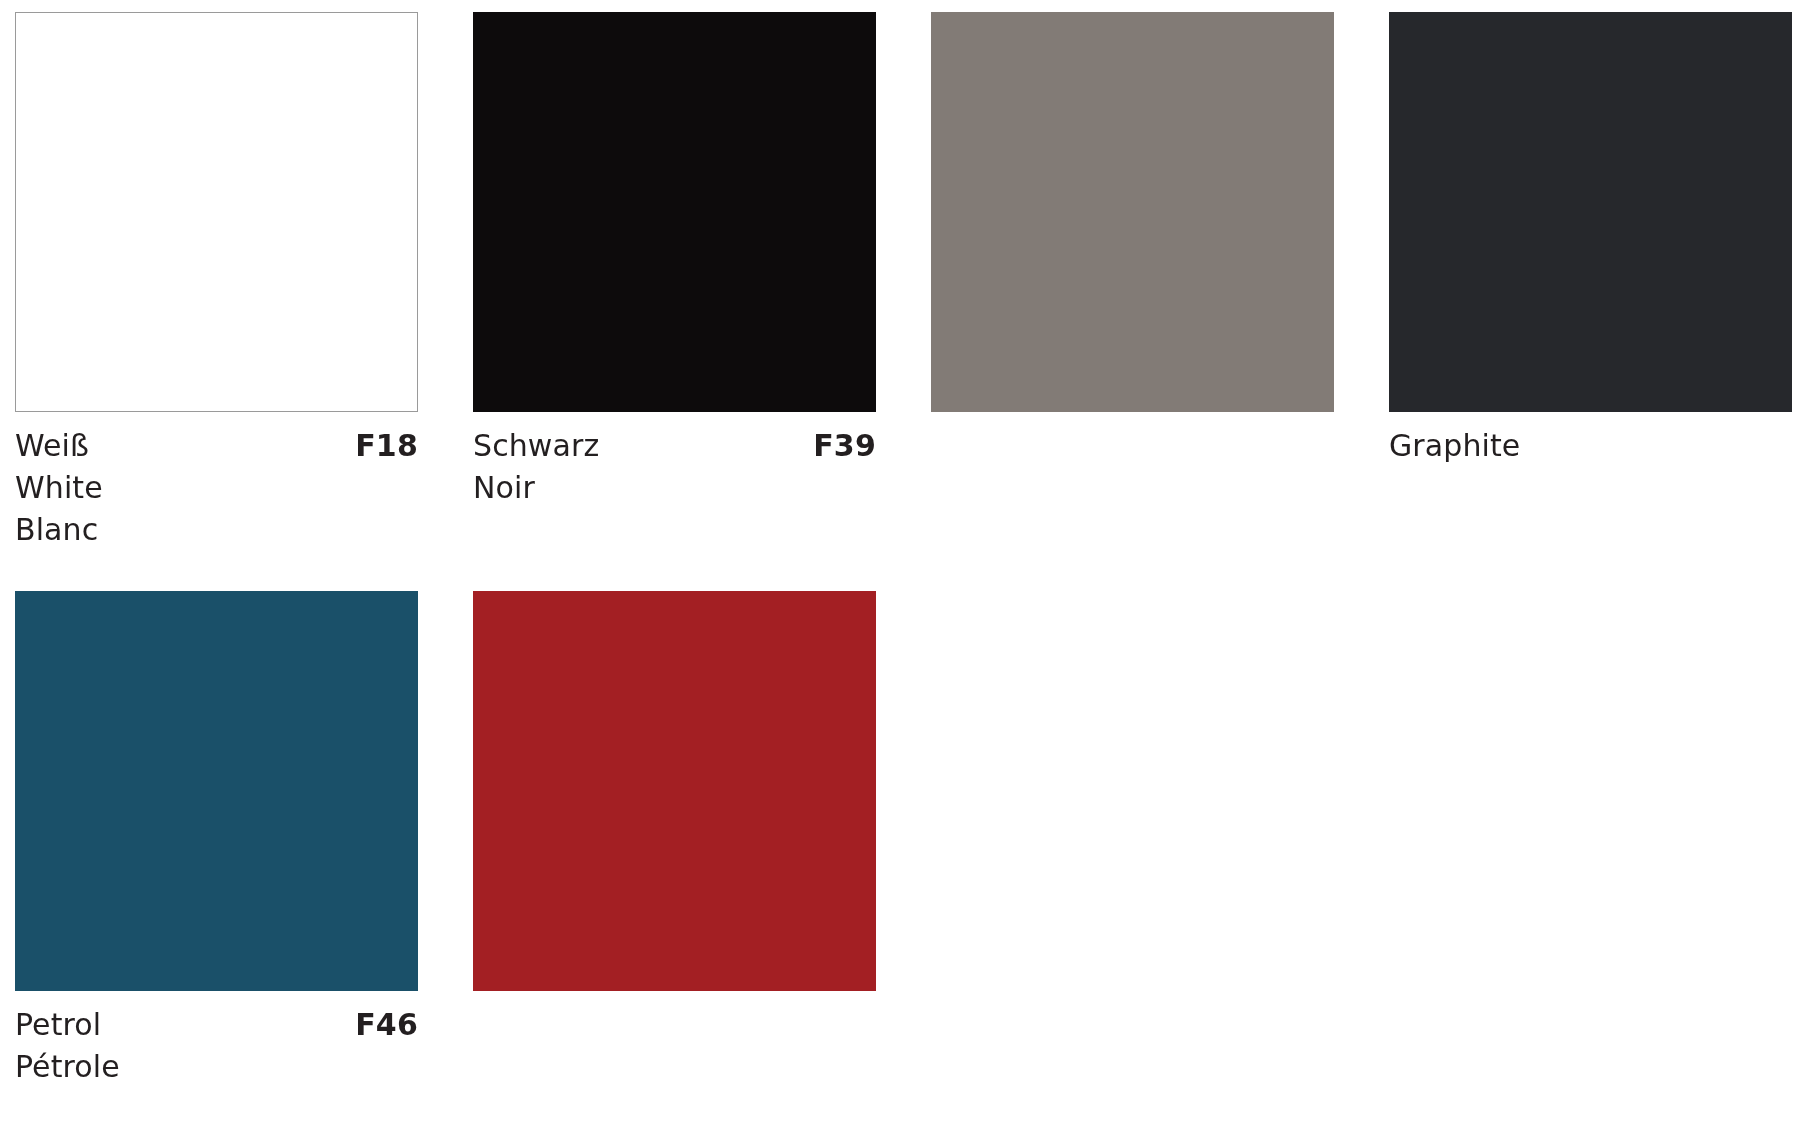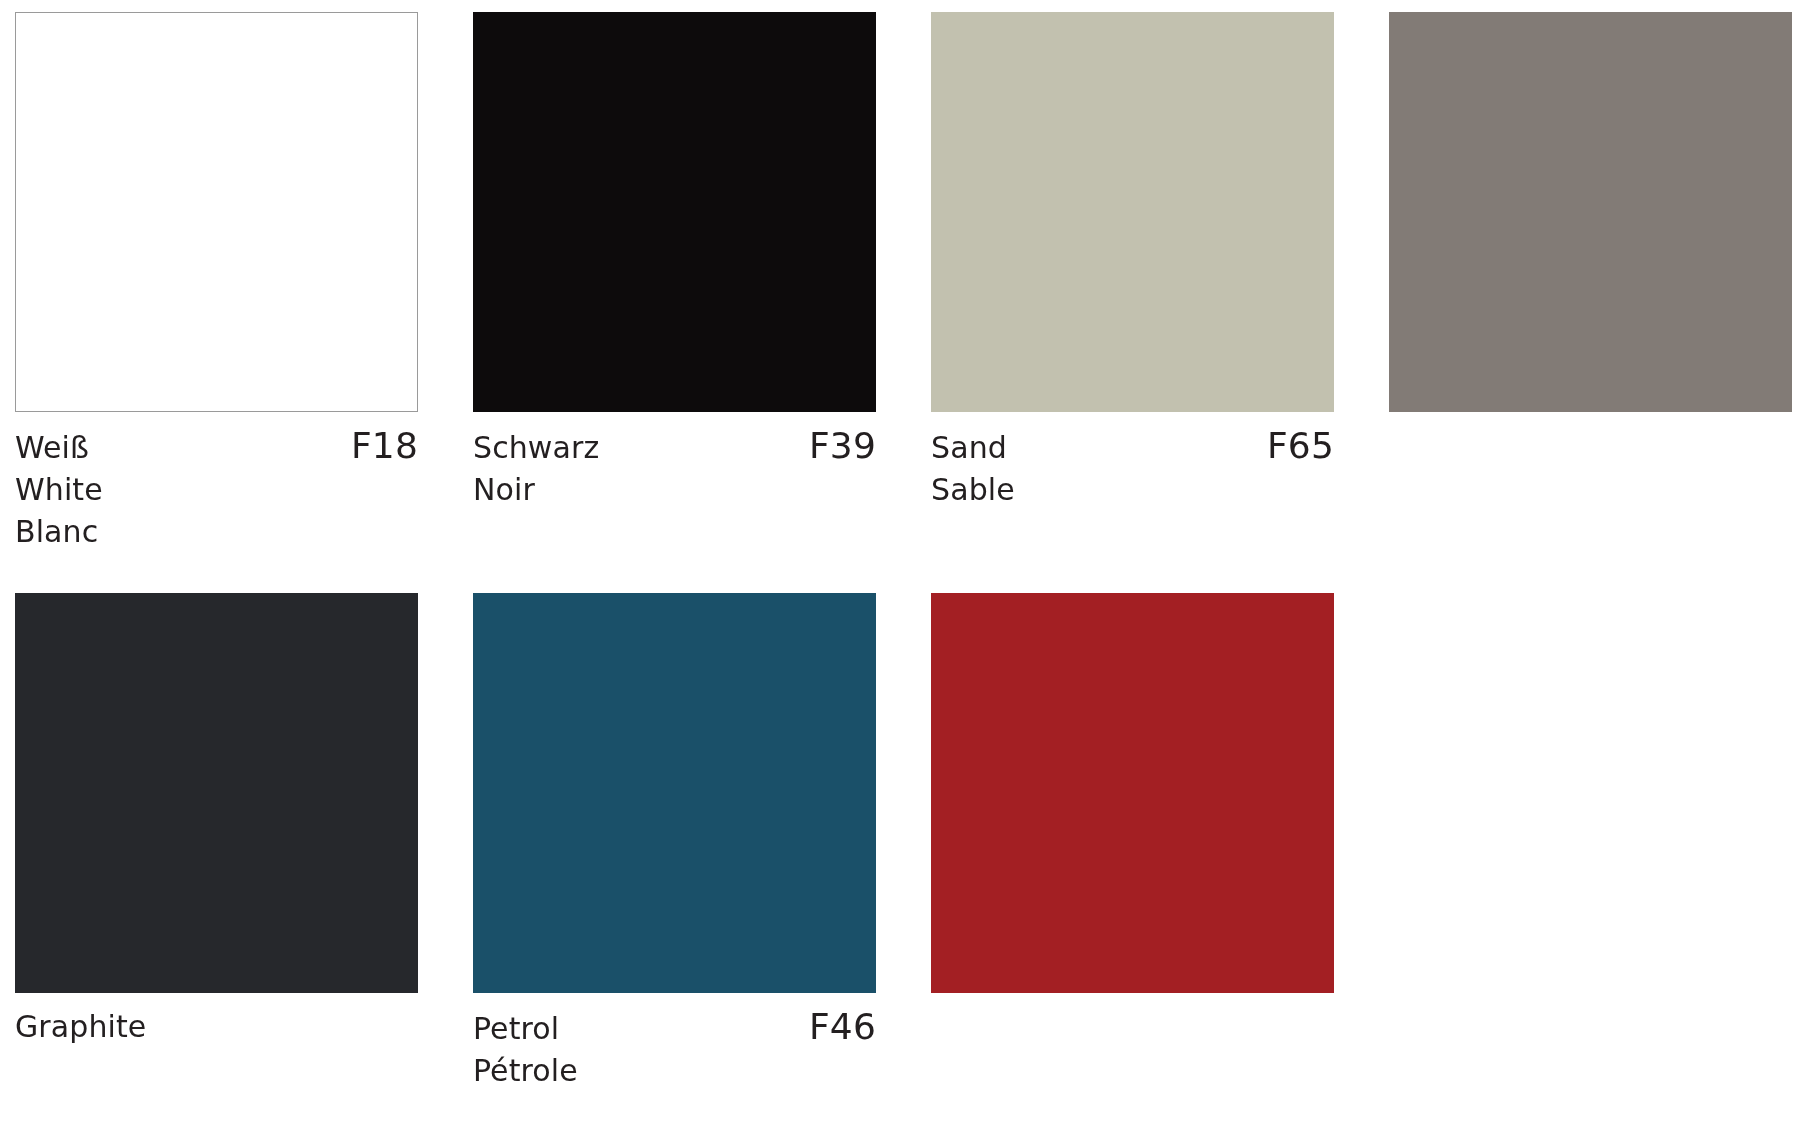--- a/index.html
+++ b/index.html
@@ -60,22 +60,22 @@
   }
 
   .caption-line.first-row {
     position: relative;
     display: flex;
     justify-content: space-between;
     align-items: baseline;
   }
 
   .swatch-code {
-    font-weight: normal;
-    font-size: 36px;
+    font-weight: bold;
+    font-size: 30px;
     color: #231f20;
     letter-spacing: 0.2px;
   }
 </style>
 </head>
 <body>
 
 <div id="swatch-sheet">
   <div class="swatch-grid">
       <div class="swatch-cell">
@@ -93,30 +93,20 @@
         <div class="swatch-chip" style="background: rgb(13, 11, 12);"></div>
         <div class="swatch-caption">
           <div class="caption-line first-row">
             <span>Schwarz</span>
             <span class="swatch-code">F39</span>
           </div>
           <div class="caption-line">Noir</div>
         </div>
       </div>
       <div class="swatch-cell">
-        <div class="swatch-chip" style="background: rgb(194, 193, 175);"></div>
-        <div class="swatch-caption">
-          <div class="caption-line first-row">
-            <span>Sand</span>
-            <span class="swatch-code">F65</span>
-          </div>
-          <div class="caption-line">Sable</div>
-        </div>
-      </div>
-      <div class="swatch-cell">
         <div class="swatch-chip" style="background: rgb(130, 123, 118);"></div>
       </div>
       <div class="swatch-cell">
         <div class="swatch-chip" style="background: rgb(38, 40, 44);"></div>
         <div class="swatch-caption">
           <div class="caption-line">Graphite</div>
         </div>
       </div>
       <div class="swatch-cell">
         <div class="swatch-chip" style="background: rgb(26, 80, 105);"></div>

